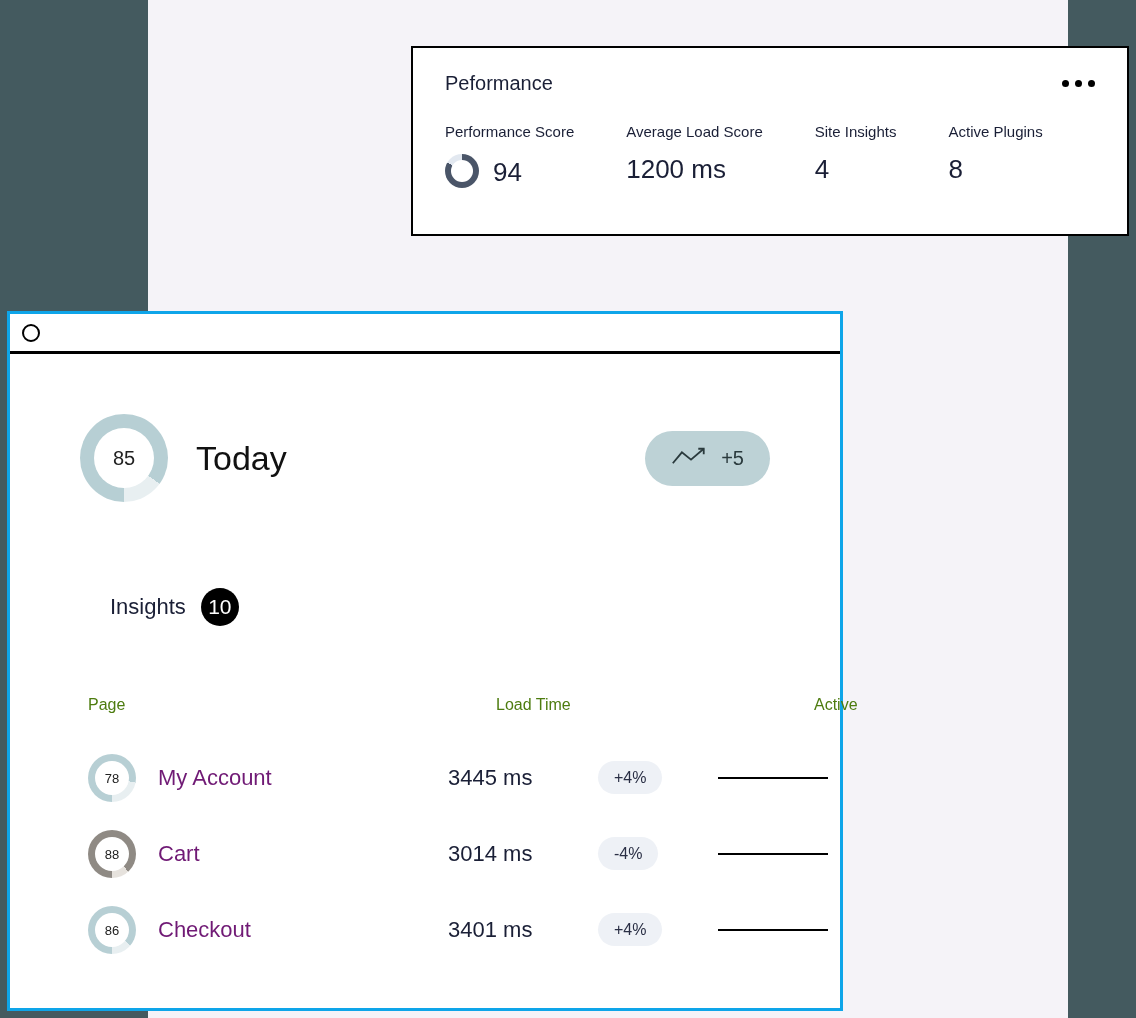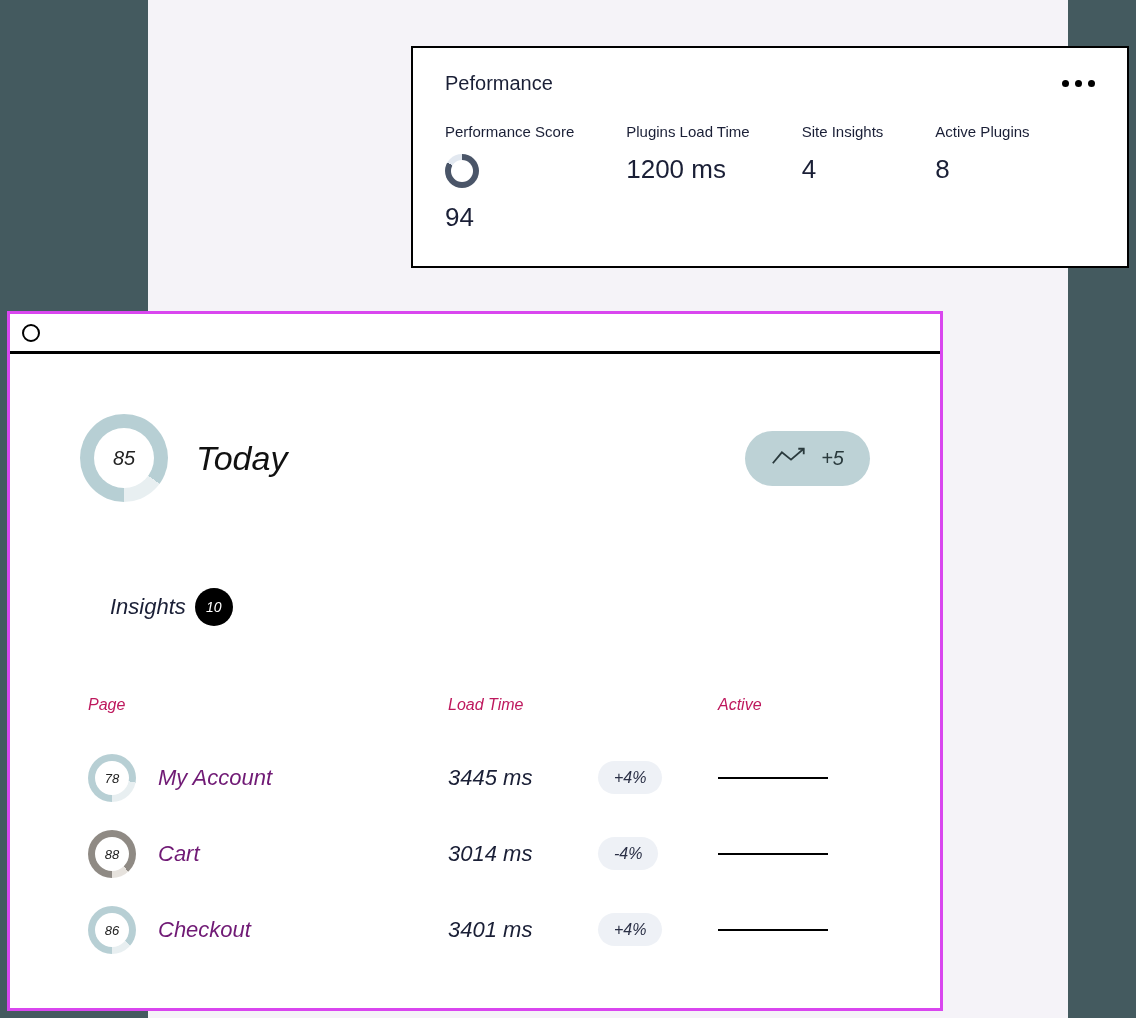--- a/index.html
+++ b/index.html
@@ -18,21 +18,21 @@
       width: 920px;
       height: 1018px;
       background: #f5f3f8;
     }
     
     .perf-card {
       position: absolute;
       left: 411px;
       top: 46px;
       width: 718px;
-      height: 222px;
+      height: 190px;
       background: #fff;
       border: 2px solid #000;
       padding: 24px 32px;
     }
     .perf-card-header {
       display: flex;
       justify-content: space-between;
       align-items: center;
       margin-bottom: 28px;
     }
@@ -59,23 +59,22 @@
       display: flex;
       flex-direction: column;
       gap: 14px;
     }
     .metric-label {
       font-size: 15px;
       color: #1a1f36;
     }
     .metric-value-row {
       display: flex;
-      align-items: flex-start;
+      align-items: flex-end;
       gap: 14px;
-      flex-direction: column;
     }
     .metric-value {
       font-size: 26px;
       color: #1a1f36;
       font-weight: 400;
     }
     .mini-gauge {
       width: 34px; height: 34px;
       border-radius: 50%;
       background: conic-gradient(#4a5568 0 300deg, #e2e8f0 300deg 360deg);
@@ -86,25 +85,24 @@
       content: "";
       width: 22px; height: 22px;
       background: #fff;
       border-radius: 50%;
     }
     
     .window {
       position: absolute;
       left: 7px;
       top: 311px;
-      width: 936px;
+      width: 836px;
       height: 700px;
       background: #fff;
-      border: 3px solid #d946ef;
-      font-style: italic;
+      border: 3px solid #0ea5e9;
     }
     .titlebar {
       height: 40px;
       border-bottom: 3px solid #000;
       display: flex;
       align-items: center;
       padding-left: 12px;
     }
     .titlebar-circle {
       width: 18px; height: 18px;
@@ -168,39 +166,40 @@
       padding: 14px 30px;
       border-radius: 30px;
       cursor: pointer;
     }
     .tab.active {
       border: 2px solid #000;
     }
     .tab-insights {
       display: flex;
       align-items: center;
-      gap: 9px;
+      gap: 15px;
     }
     .badge {
       background: #000;
       color: #fff;
       width: 38px; height: 38px;
       border-radius: 50%;
       display: flex;
       align-items: center; justify-content: center;
-      font-size: 14px;
+      font-size: 21px;
     }
     
     .table-head {
       display: grid;
       grid-template-columns: 360px 270px 1fr;
       font-size: 16px;
-      color: #be185d;
+      color: #4d7c0f;
       margin-bottom: 26px;
       padding-left: 8px;
+      gap: 48px;
     }
     .row {
       display: grid;
       grid-template-columns: 360px 150px 120px 1fr;
       align-items: center;
       padding: 14px 0 14px 8px;
     }
     .row-page {
       display: flex;
       align-items: center;
@@ -262,21 +261,21 @@
   </div>
   <div class="perf-metrics">
     <div class="metric">
       <div class="metric-label">Performance Score</div>
       <div class="metric-value-row">
         <div class="mini-gauge"></div>
         <div class="metric-value">94</div>
       </div>
     </div>
     <div class="metric">
-      <div class="metric-label">Plugins Load Time</div>
+      <div class="metric-label">Average Load Score</div>
       <div class="metric-value">1200 ms</div>
     </div>
     <div class="metric">
       <div class="metric-label">Site Insights</div>
       <div class="metric-value">4</div>
     </div>
     <div class="metric">
       <div class="metric-label">Active Plugins</div>
       <div class="metric-value">8</div>
     </div>

